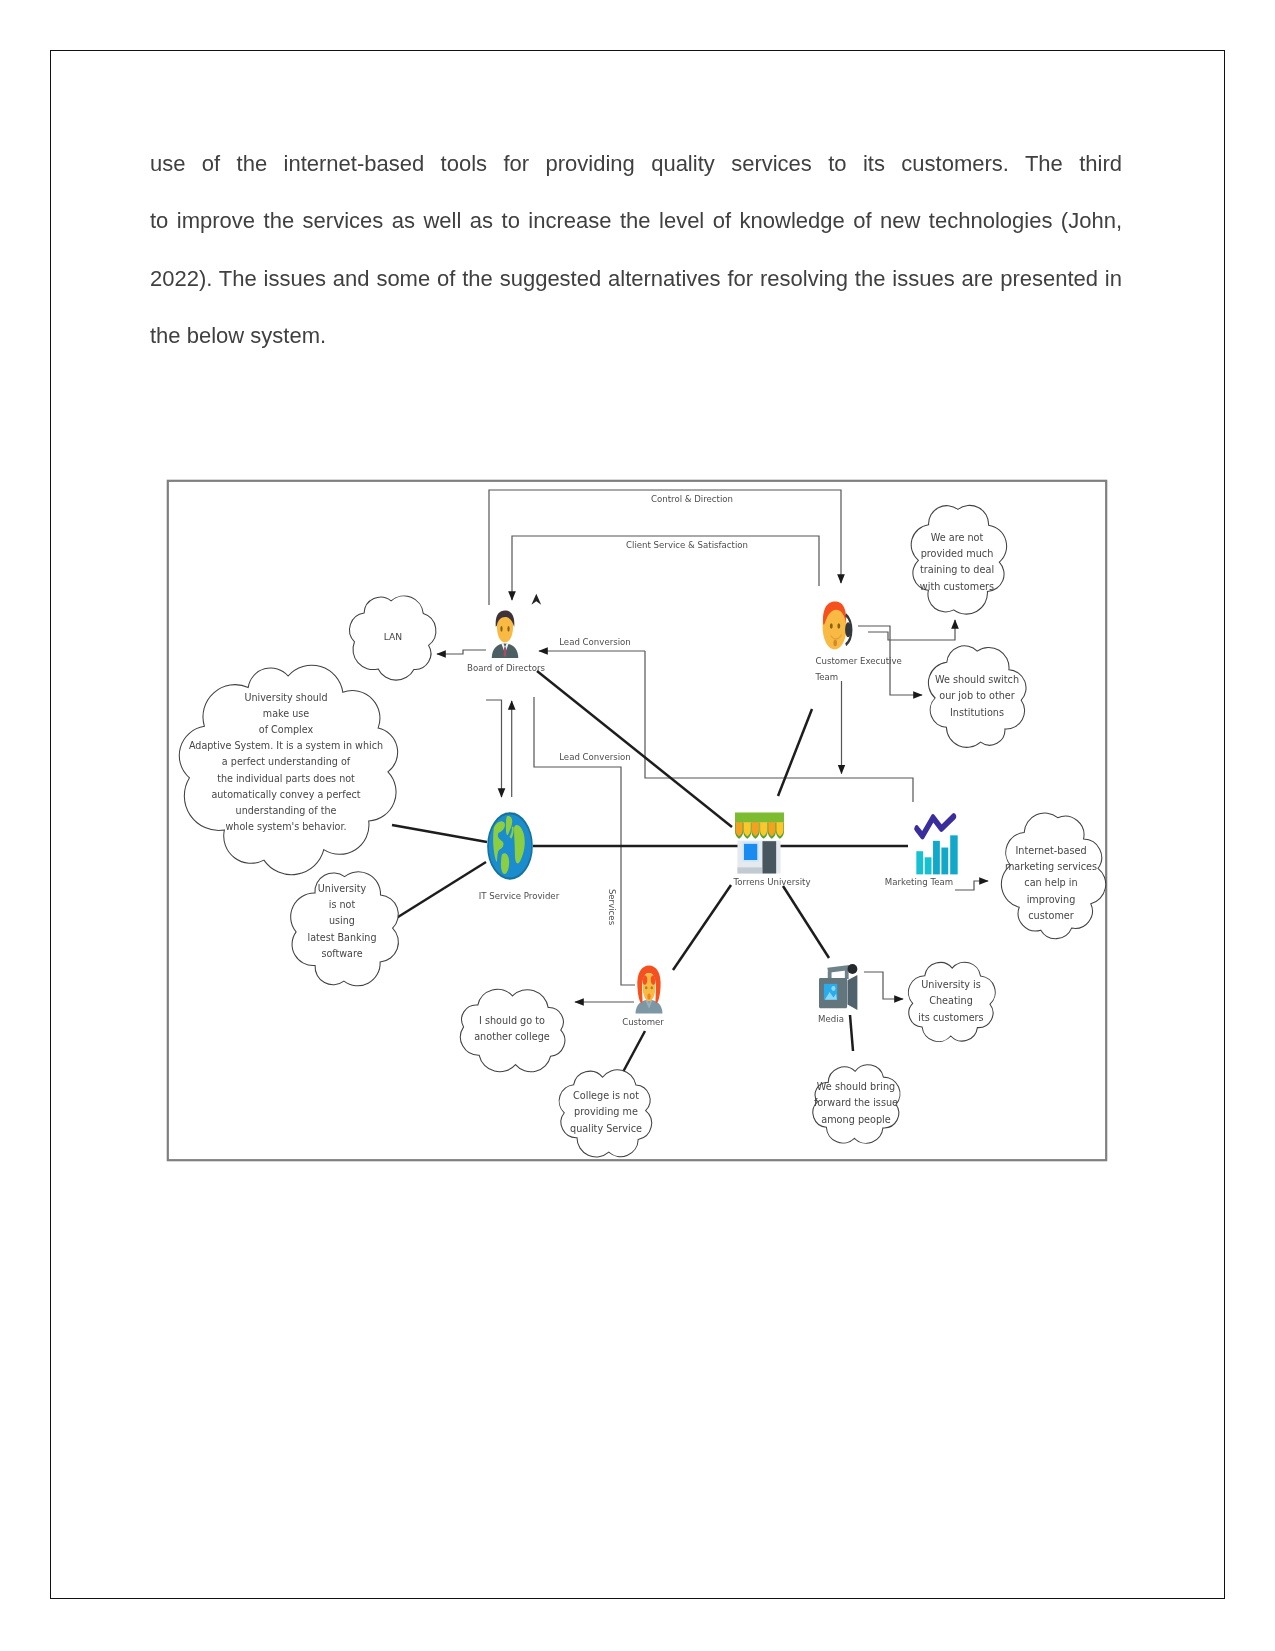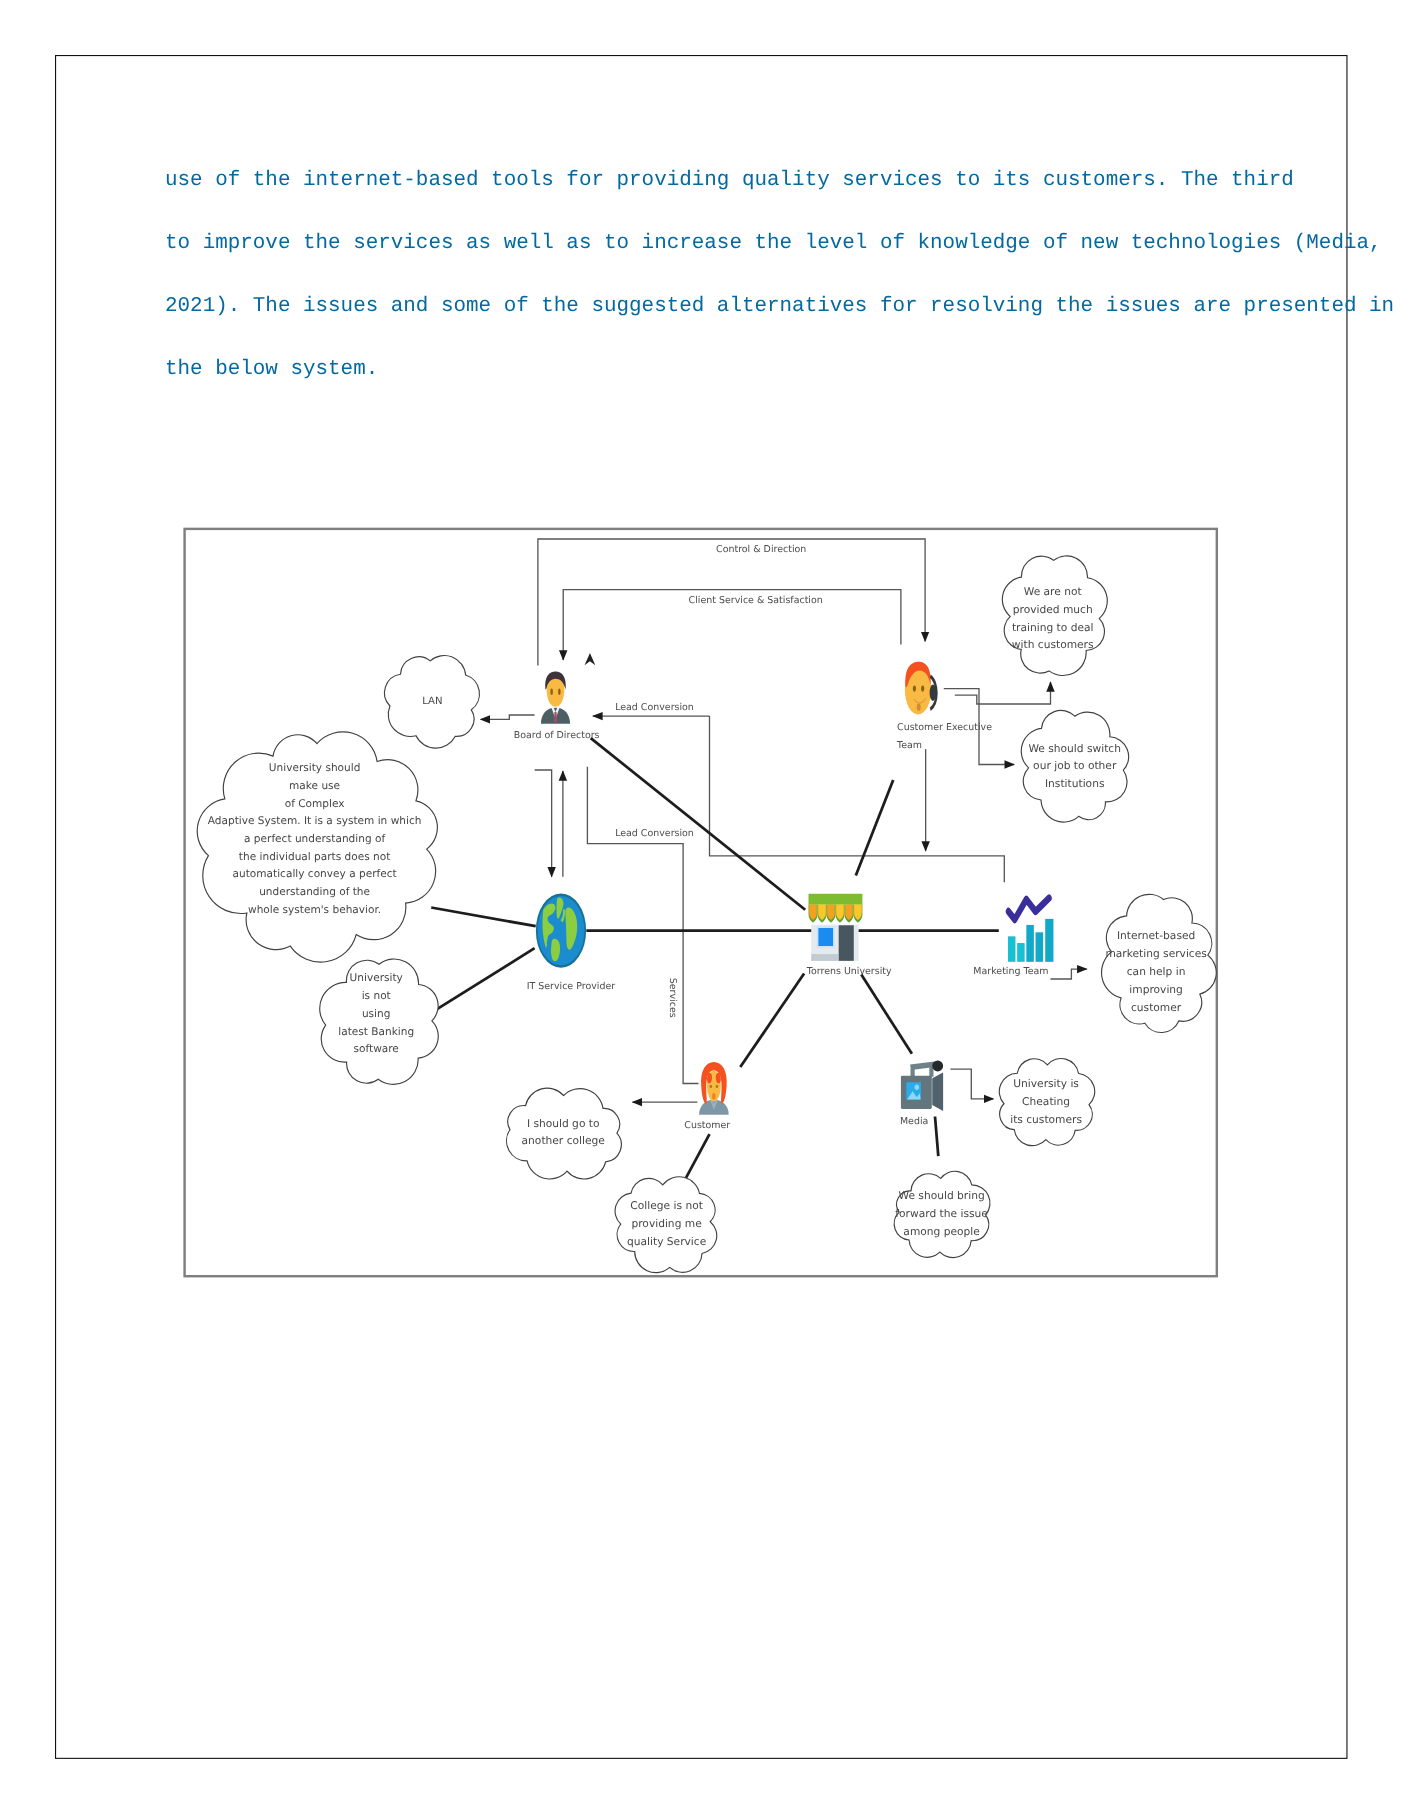--- a/index.html
+++ b/index.html
@@ -1,43 +1,43 @@
 <!DOCTYPE html>
 <html><head>
 <meta charset="utf-8">
 <title>Document page</title>
 <style>
   html,body{margin:0;padding:0;background:#ffffff;}
   body{width:1275px;height:1651px;position:relative;overflow:hidden;
        font-family:"Liberation Serif",serif;-webkit-font-smoothing:antialiased;}
   .page-border{position:absolute;left:50px;top:50px;width:1175px;height:1549px;
        border:1.3px solid #111;box-sizing:border-box;}
-  .para{position:absolute;left:150px;top:135px;width:972px;color:#0369a1;
-       font-family:Liberation Mono, monospace;font-size:19px;}
+  .para{position:absolute;left:150px;top:135px;width:972px;color:#404040;
+       font-family:Liberation Sans, sans-serif;font-size:22px;}
   .pline{line-height:57.4px;text-align:justify;text-align-last:justify;white-space:nowrap;}
   .pline.last{text-align-last:left;}
   .figure{position:absolute;left:167px;top:480px;width:1040px;height:681px;}
   svg.diagram{display:block;width:940px;height:681px;overflow:visible;}
   .frame{fill:none;stroke:#7f7f7f;stroke-width:2.2;}
   .cloud{fill:#ffffff;stroke:#414141;stroke-width:1.05;}
   .cldtxt{font-family:"DejaVu Sans",sans-serif;fill:#464646;text-anchor:middle;}
   .nodelbl{font-family:"DejaVu Sans",sans-serif;font-size:8.6px;fill:#4d4d4d;text-anchor:middle;}
   .conn{fill:none;stroke:#555;stroke-width:1.2;}
   .conn-thick{fill:none;stroke:#1d1d1d;stroke-width:2.5;}
   .edgelbl{font-family:"DejaVu Sans",sans-serif;font-size:8.6px;fill:#4d4d4d;text-anchor:middle;}
 </style>
 </head>
 <body>
 
 <div class="page-border"></div>
 
 <div class="para">
   <div class="pline">use of the internet-based tools for providing quality services to its customers. The third</div>
-  <div class="pline">to improve the services as well as to increase the level of knowledge of new technologies (Media,</div>
-  <div class="pline">2021). The issues and some of the suggested alternatives for resolving the issues are presented in</div>
+  <div class="pline">to improve the services as well as to increase the level of knowledge of new technologies (John,</div>
+  <div class="pline">2022). The issues and some of the suggested alternatives for resolving the issues are presented in</div>
   <div class="pline last">the below system.</div>
 </div>
 
 <div class="figure">
 <svg class="diagram" viewBox="0 0 940 681" xmlns="http://www.w3.org/2000/svg">
   <defs>
     <marker id="arrow" viewBox="0 0 10 10" refX="9.2" refY="5" markerWidth="8" markerHeight="8" orient="auto-start-reverse" markerUnits="strokeWidth">
       <path d="M 0 1.0 L 10 5 L 0 9.0 z" fill="#1a1a1a"></path>
     </marker>
   </defs>

